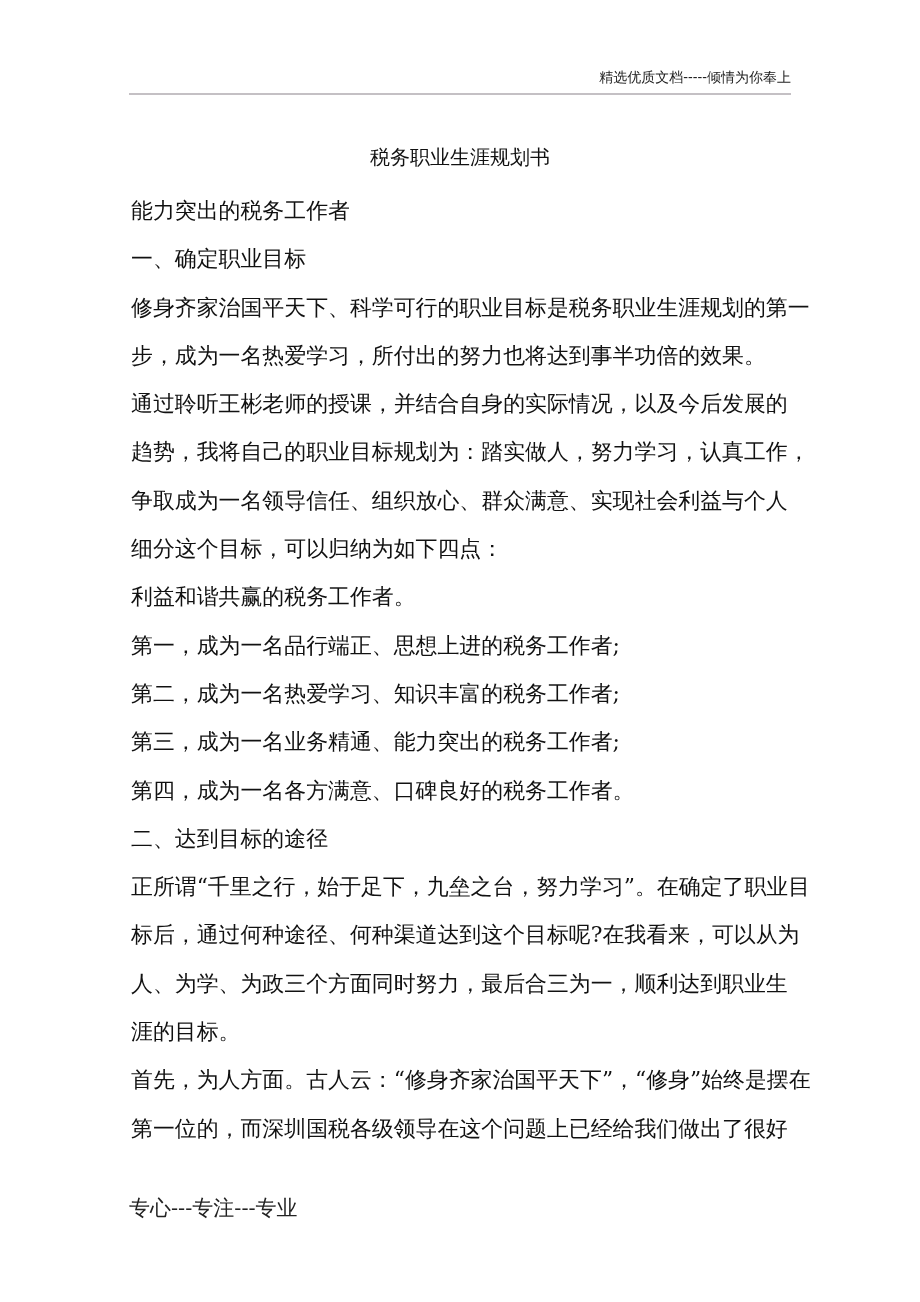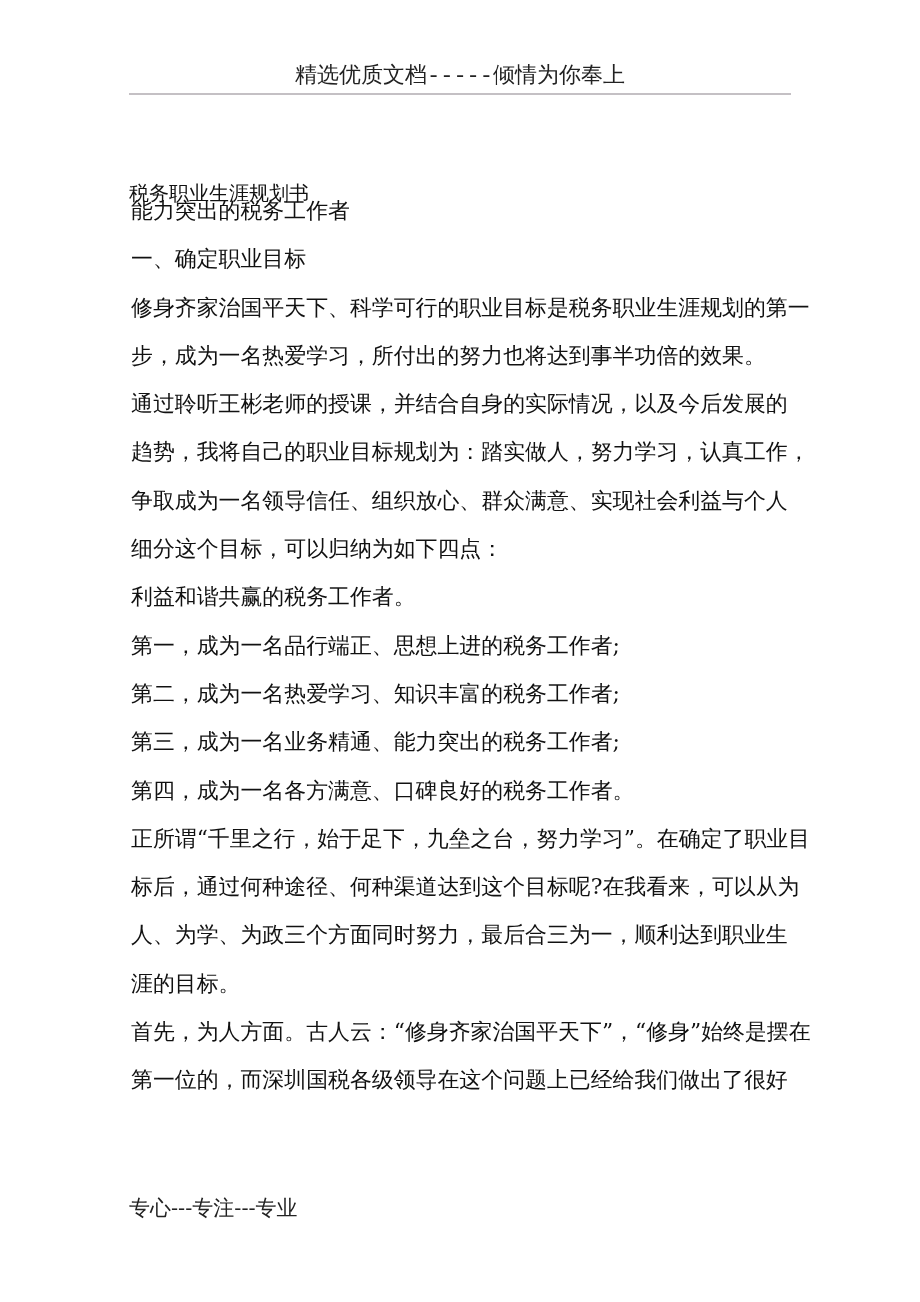--- a/index.html
+++ b/index.html
@@ -13,43 +13,41 @@
       position: relative;
       overflow: hidden;
       font-family: "DejaVu Serif", "Liberation Serif", serif;
       color: #111111;
     }
     .page-header {
       position: absolute;
       left: 129px;
       top: 62px;
       width: 662px;
-      text-align: center;
-      font-size: 22px;
+      text-align: right;
+      font-size: 14px;
       line-height: 30px;
       color: #222222;
-      font-family: Liberation Mono, monospace;
     }
     .header-rule {
       position: absolute;
       left: 129px;
       top: 93px;
       width: 662px;
       height: 0;
       border-top: 2px solid #c4c0c4;
     }
     .doc-title {
       position: absolute;
       left: 129px;
       top: 142px;
       width: 662px;
-      text-align: left;
+      text-align: center;
       font-size: 20px;
       line-height: 30px;
-      margin-top: 36px;
     }
     .body-text {
       position: absolute;
       left: 131px;
       top: 187px;
       width: 662px;
       font-size: 21.9px;
       line-height: 48.3px;
       letter-spacing: 0px;
     }
@@ -84,20 +82,21 @@
   <span class="line">步，成为一名热爱学习，所付出的努力也将达到事半功倍的效果。</span>
   <span class="line">通过聆听王彬老师的授课，并结合自身的实际情况，以及今后发展的</span>
   <span class="line">趋势，我将自己的职业目标规划为：踏实做人，努力学习，认真工作，</span>
   <span class="line">争取成为一名领导信任、组织放心、群众满意、实现社会利益与个人</span>
   <span class="line">细分这个目标，可以归纳为如下四点：</span>
   <span class="line">利益和谐共赢的税务工作者。</span>
   <span class="line">第一，成为一名品行端正、思想上进的税务工作者;</span>
   <span class="line">第二，成为一名热爱学习、知识丰富的税务工作者;</span>
   <span class="line">第三，成为一名业务精通、能力突出的税务工作者;</span>
   <span class="line">第四，成为一名各方满意、口碑良好的税务工作者。</span>
+  <span class="line">二、达到目标的途径</span>
   <span class="line">正所谓“千里之行，始于足下，九垒之台，努力学习”。在确定了职业目</span>
   <span class="line">标后，通过何种途径、何种渠道达到这个目标呢?在我看来，可以从为</span>
   <span class="line">人、为学、为政三个方面同时努力，最后合三为一，顺利达到职业生</span>
   <span class="line">涯的目标。</span>
   <span class="line">首先，为人方面。古人云：“修身齐家治国平天下”，“修身”始终是摆在</span>
   <span class="line">第一位的，而深圳国税各级领导在这个问题上已经给我们做出了很好</span>
 </div>
 
 <div class="page-footer">专心---专注---专业</div>
 

